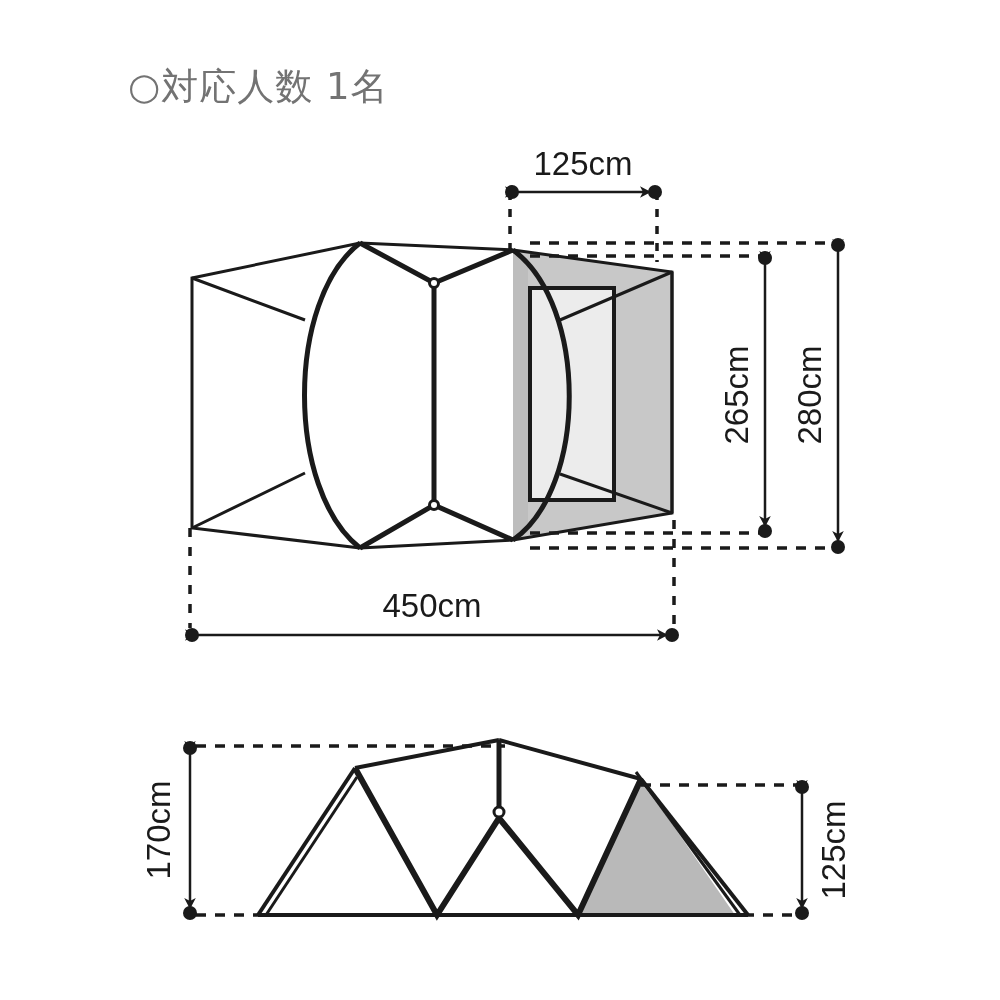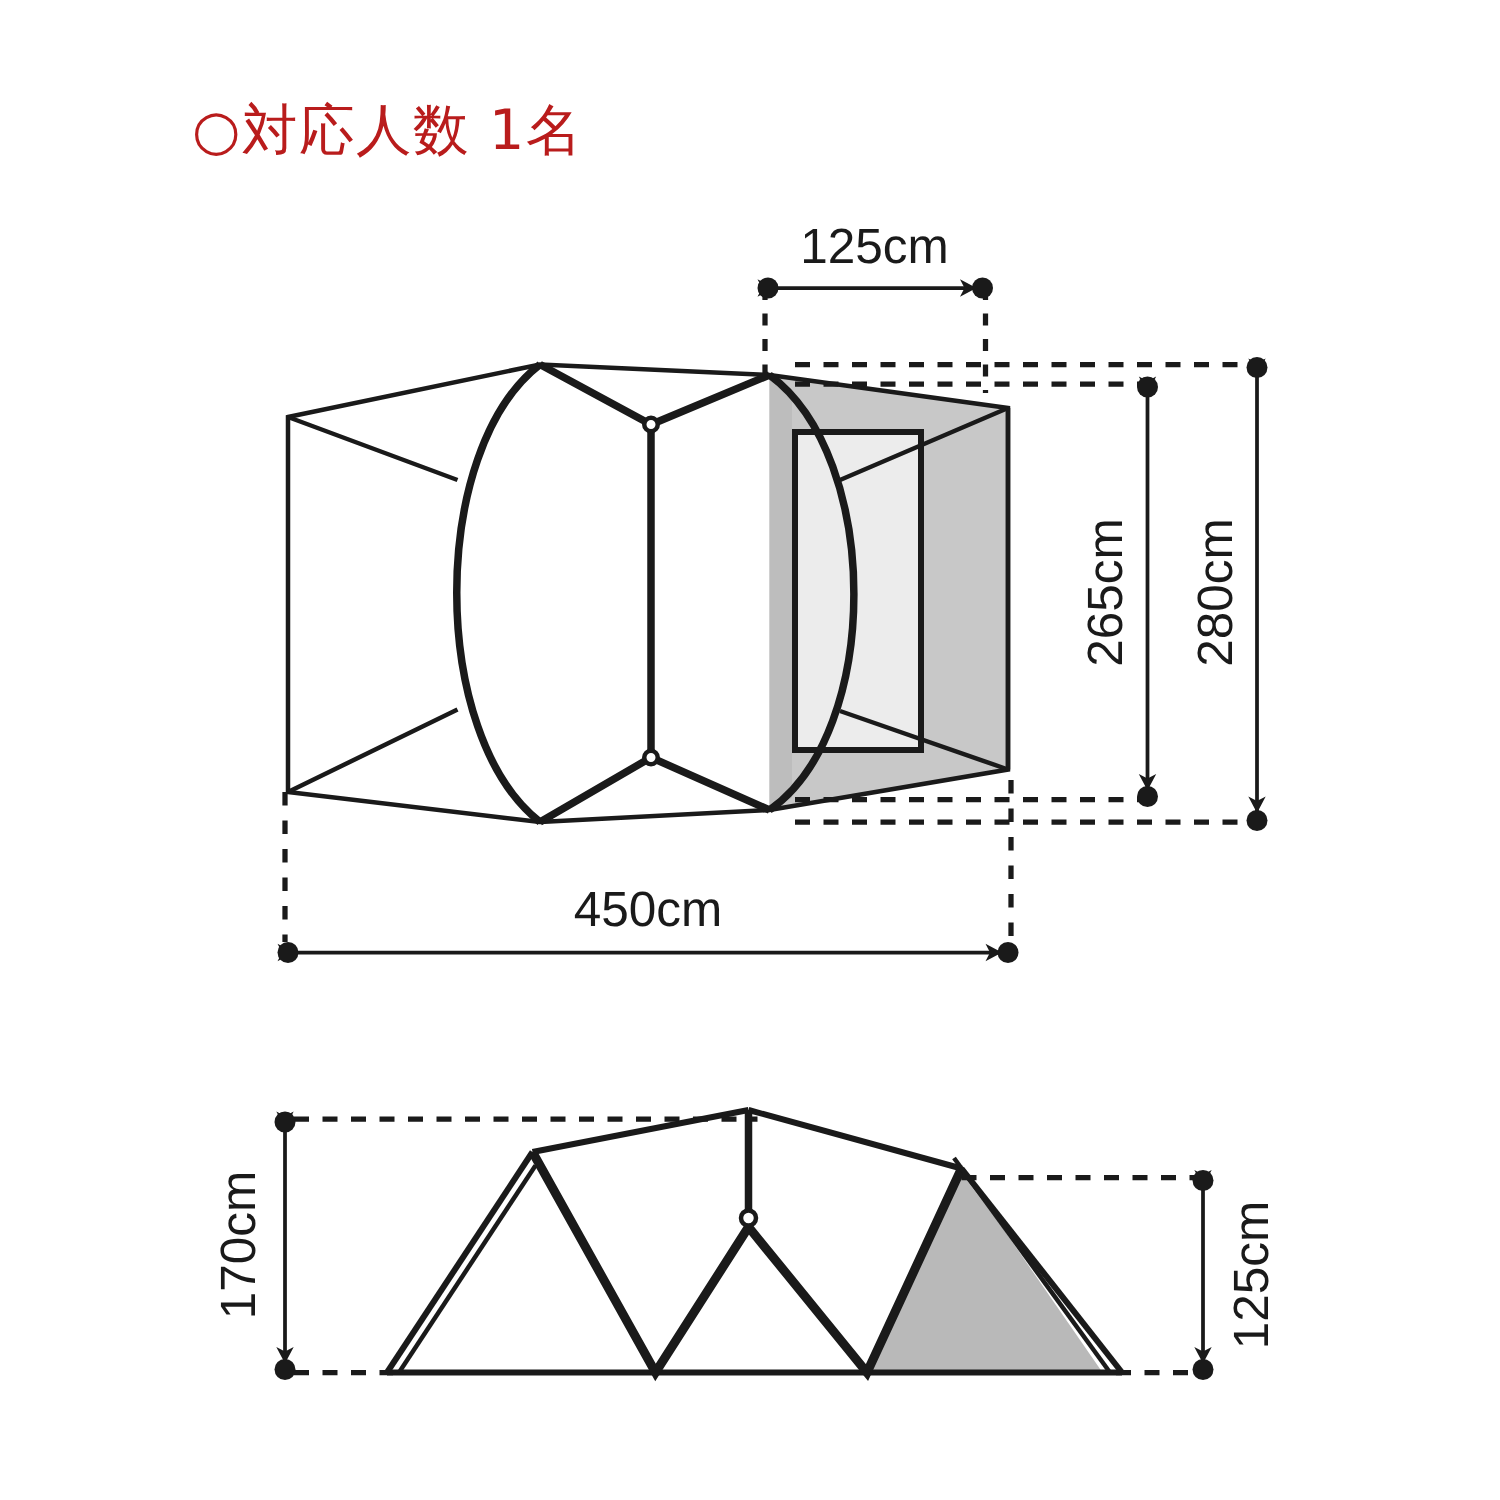--- a/index.html
+++ b/index.html
@@ -23,21 +23,21 @@
     height: 1000px;
   }
   .heading {
     position: absolute;
     left: 128px;
     top: 62px;
     font-size: 37px;
     font-family: "DejaVu Sans", "Liberation Sans", sans-serif;
     letter-spacing: 1px;
     white-space: nowrap;
-    color: #b91c1c;
+    color: #737373;
     text-align: center;
   }
   svg {
     position: absolute;
     left: 0;
     top: 0;
     display: block;
   }
   text {
     font-family: "Liberation Sans", sans-serif;

